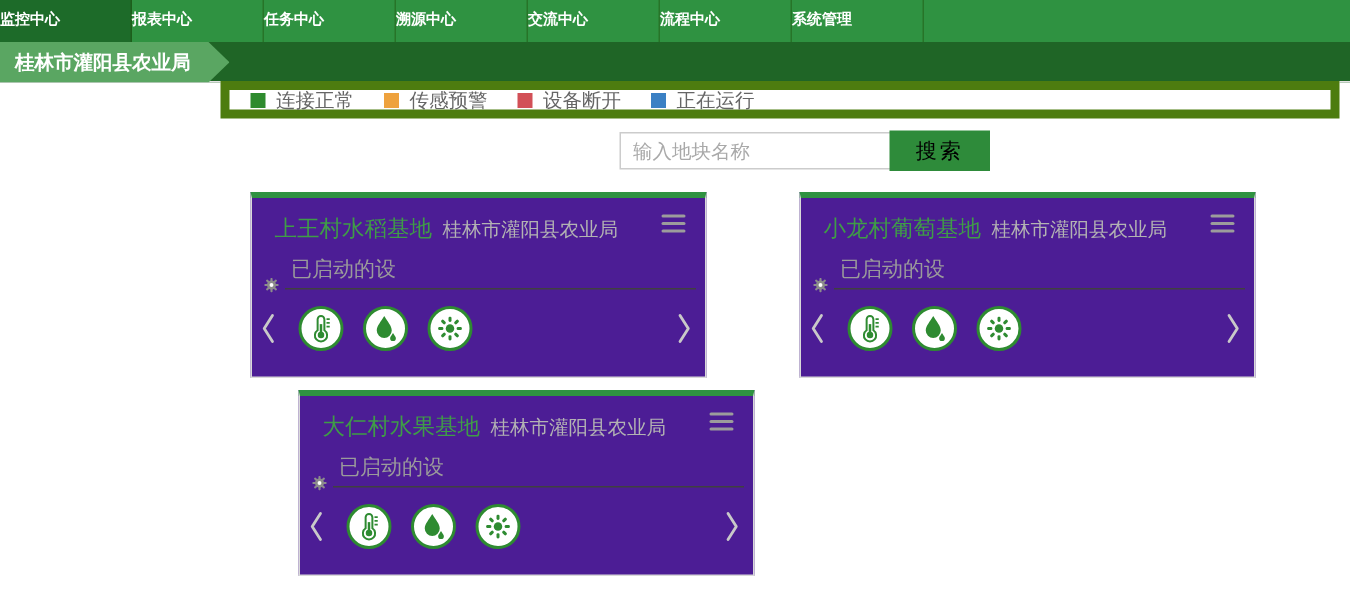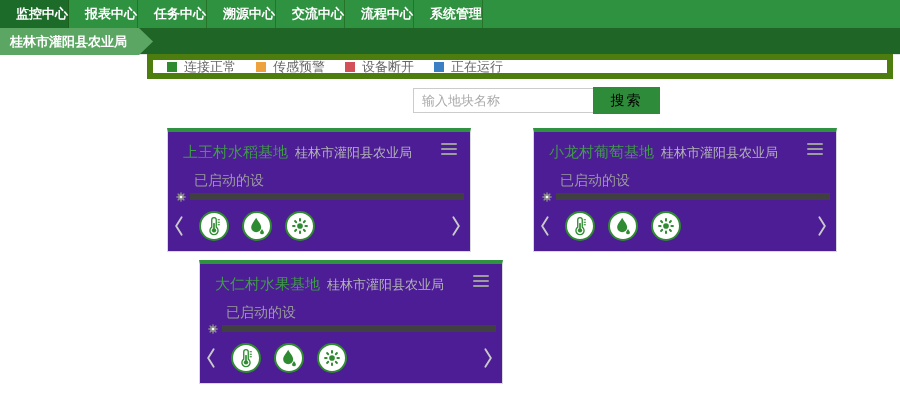--- a/index.html
+++ b/index.html
@@ -9,22 +9,22 @@
     background: #ffffff;
     position: relative;
   }
 
   
   .topnav {
     position: absolute; left: 0; top: 0; width: 900px; height: 28px;
     background: #2f9241; display: flex;
   }
   .nav-item {
-    width: 69px; height: 28px; line-height: 28px; text-align: right;
-    color: #ffffff; font-size: 13px; font-weight: bold; cursor: pointer;
+    width: 88px; height: 28px; line-height: 28px; text-align: left;
+    color: #ffffff; font-size: 10px; font-weight: bold; cursor: pointer;
     border-right: 1px solid rgba(30,80,10,0.45);
   }
   .nav-item.active { background: #1d6b29; }
 
   
   .breadcrumb-bar {
     position: absolute; left: 0; top: 28px; width: 900px; height: 27px;
     background: #1f6526; border-bottom: 1px solid #e3e3e3;
   }
   .crumb {
@@ -75,21 +75,21 @@
   .menu-icon i {
     display: block; width: 16px; height: 2px; background: #9c9c9c;
     margin-bottom: 3px; border-radius: 1px;
   }
 
   .card-body {
     display: flex; align-items: flex-end; margin: 9px 6px 0 7px;
   }
   .gear-wrap { flex: 0 0 auto; margin: 0 3px -3px 0; line-height: 0; }
   .devices-row {
-    flex: 1; border-bottom: 7px solid #404040; padding: 0 0 3px 4px;
+    flex: 1; border-bottom: 1px solid #404040; padding: 0 0 3px 4px;
   }
   .devices-label { font-size: 14px; color: #9b9b9b; }
 
   .card-footer {
     display: flex; align-items: center; margin: 11px 8px 0 5px;
   }
   .chev { line-height: 0; cursor: pointer; }
   .chev.next { margin-left: auto; }
   .icon-group { display: flex; margin-left: 15px; }
   .circle-btn {

